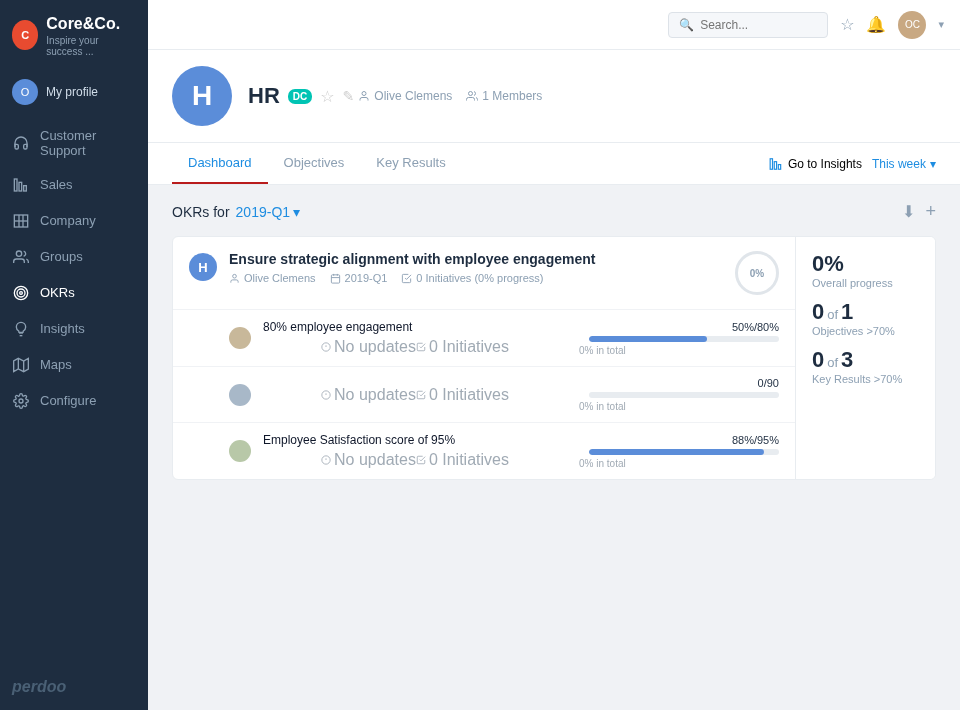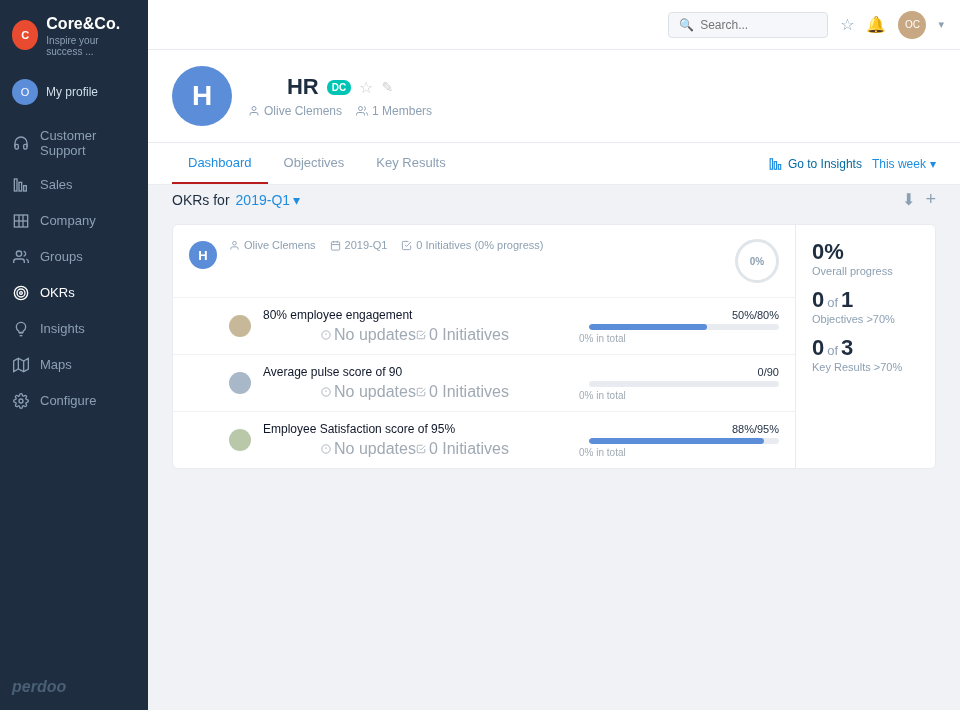--- a/index.html
+++ b/index.html
@@ -160,23 +160,22 @@
     .group-avatar {
       width: 60px; height: 60px;
       border-radius: 50%;
       background: #5b8dd9;
       display: flex; align-items: center; justify-content: center;
       color: white; font-size: 28px; font-weight: 700;
       flex-shrink: 0;
     }
     .group-info {
       display: flex;
-      flex-direction: column;
+      flex-direction: row;
       gap: 4px;
-      align-items: center;
     }
     .group-title-row {
       display: flex;
       align-items: center;
       gap: 8px;
     }
     .group-title {
       font-size: 22px;
       font-weight: 700;
       color: #1e2d40;
@@ -228,40 +227,40 @@
     }
     .tab-actions {
       display: flex;
       align-items: center;
       gap: 10px;
     }
     .go-insights-btn {
       display: flex;
       align-items: center;
       gap: 5px;
-      color: #0369a1;
+      color: #000000;
       font-size: 12px;
       cursor: pointer;
       background: none;
       border: none;
     }
     .this-week-btn {
       display: flex;
       align-items: center;
       gap: 4px;
       color: #1e8de1;
       font-size: 12px;
       cursor: pointer;
       background: none;
       border: none;
     }
 
     
     .okr-section {
-      padding: 4px 24px;
+      padding: 16px 24px;
       flex: 1;
     }
     .okr-header {
       display: flex;
       align-items: center;
       justify-content: space-between;
       margin-bottom: 14px;
     }
     .okr-title-row {
       display: flex;
@@ -652,20 +651,21 @@
         </div>
       </div>
 
       <div class="okr-card">
         <div class="okr-card-inner">
           <div class="okr-card-main">
 
             <div class="okr-card-header">
               <div class="okr-obj-avatar">H</div>
               <div class="okr-obj-content">
+                <div class="okr-obj-title">Ensure strategic alignment with employee engagement</div>
                 <div class="okr-obj-meta">
                   <div class="okr-obj-meta-item">
                     <svg width="11" height="11" viewBox="0 0 24 24" fill="none" stroke="#8da0b3" stroke-width="2">
                         <path d="M20 21v-2a4 4 0 0 0-4-4H8a4 4 0 0 0-4 4v2"></path>
                         <circle cx="12" cy="7" r="4"></circle>
                       </svg>
                     <span>Olive Clemens</span>
                   </div>
                   <div class="okr-obj-meta-item">
                     <svg width="11" height="11" viewBox="0 0 24 24" fill="none" stroke="#8da0b3" stroke-width="2">
@@ -719,21 +719,20 @@
                   <div class="kr-progress-bar-wrap">
                     <div class="kr-progress-bar" style="width: 62%"></div>
                   </div>
                   <span class="kr-progress-total">0% in total</span>
                 </div>
               </div>
 
               <div class="kr-item">
                 <div class="kr-avatar" style="background:#a8b8c8;"></div>
                 <div class="kr-info">
-                  <div class="kr-title">Average pulse score of 90</div>
                   <div class="kr-meta">
                     <div class="kr-meta-item">
                       <svg width="10" height="10" viewBox="0 0 24 24" fill="none" stroke="#a0aab4" stroke-width="2">
                           <circle cx="12" cy="12" r="10"></circle>
                           <line x1="12" y1="8" x2="12" y2="12"></line>
                           <line x1="12" y1="16" x2="12.01" y2="16"></line>
                         </svg>
                       <span>No updates</span>
                     </div>
                     <div class="kr-meta-item">

